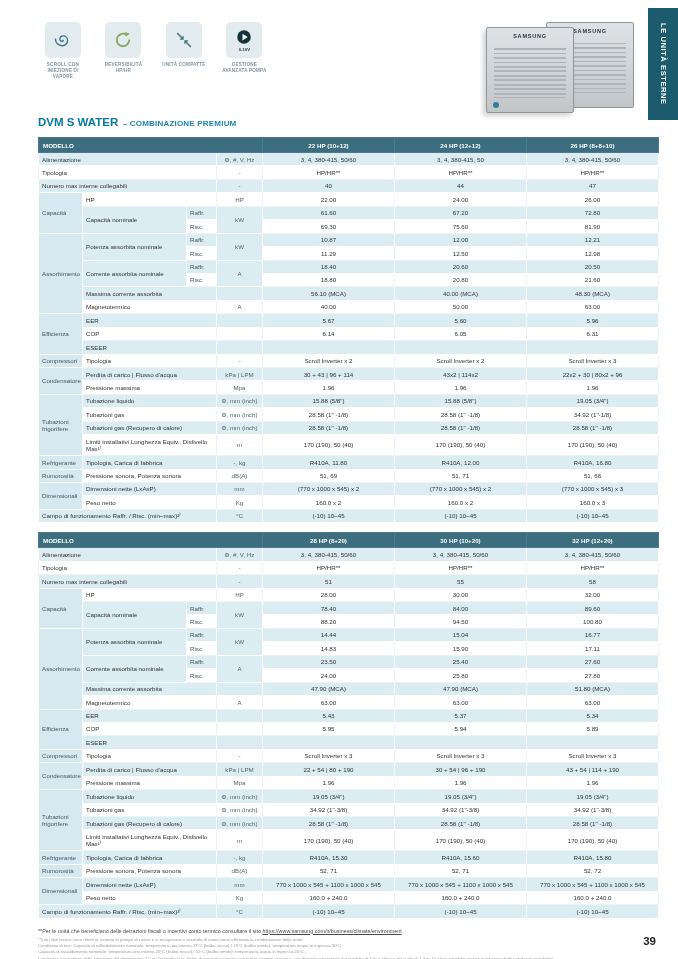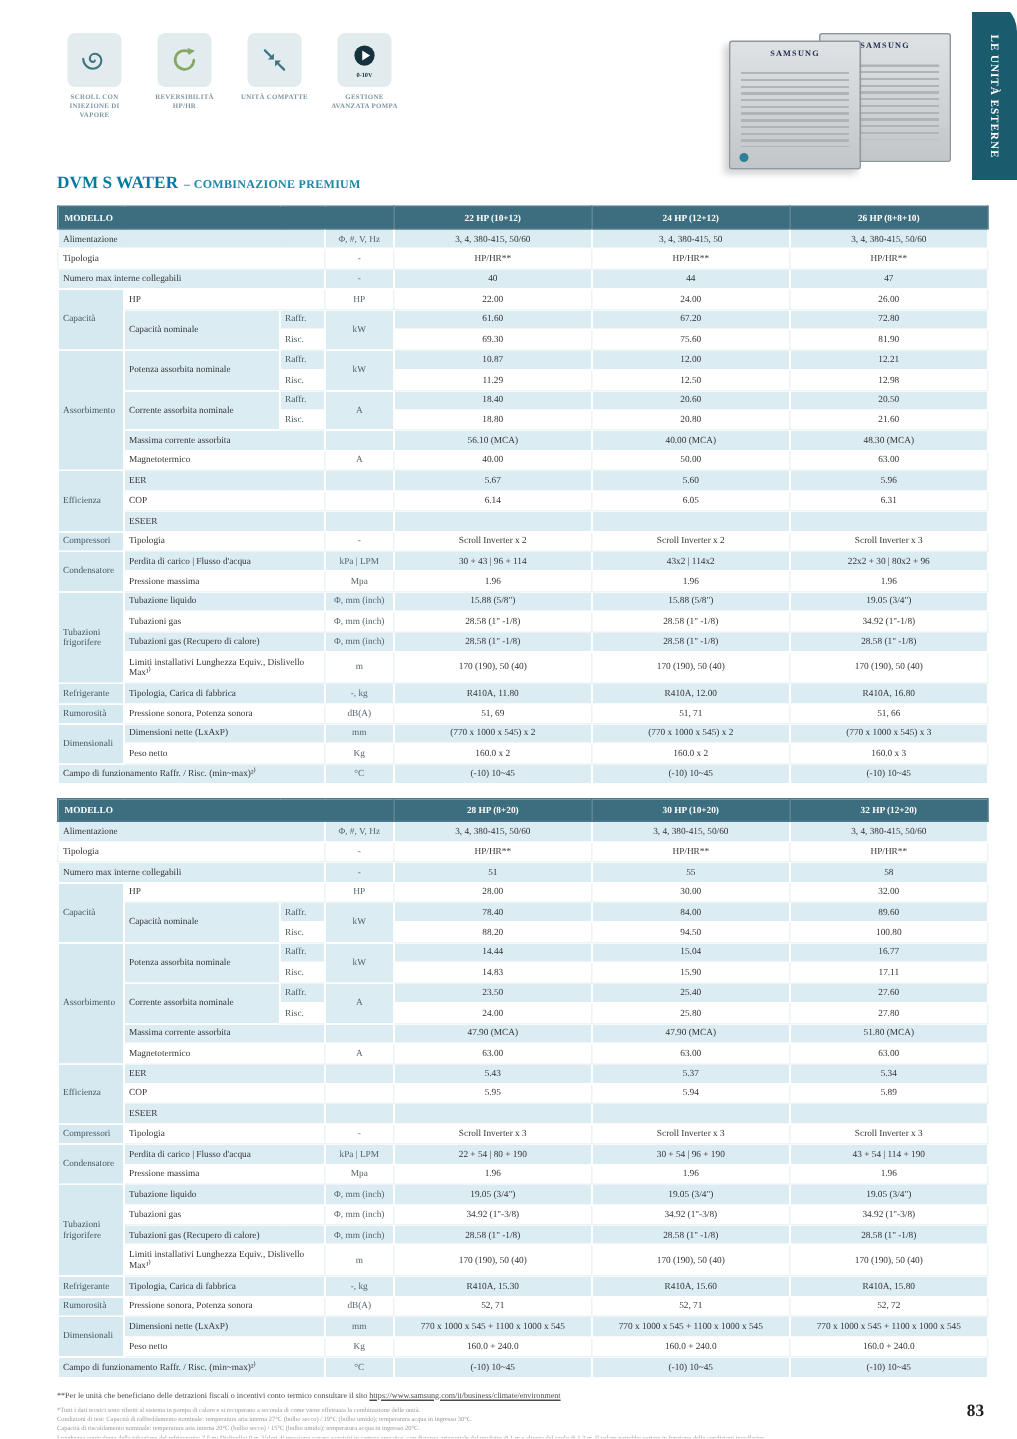--- a/index.html
+++ b/index.html
@@ -1,19 +1,19 @@
 <!DOCTYPE html>
 <html><head>
 <meta charset="utf-8">
 <style>
   * { margin:0; padding:0; box-sizing:border-box; }
   html,body { background:#fff; }
   #page {
     position:relative; width:678px; height:959px; background:#ffffff;
-    font-family:Liberation Serif, serif; overflow:hidden;border-radius:21px;
+    font-family:Liberation Sans, sans-serif; overflow:hidden;
   }
   
   #side-tab {
     position:absolute; right:0; top:8px; width:30px; height:112px;
     background:#1a5b6d; color:#fff; display:flex; align-items:center; justify-content:center;
     writing-mode:vertical-rl; font-size:7.5px; font-weight:bold; letter-spacing:.6px;
   }
   
   #content { position:absolute; left:38px; top:22px; width:620px; }
   
@@ -590,15 +590,15 @@
           <div class="note-line">*Tutti i dati tecnici sono riferiti al sistema in pompa di calore e si recuperano a seconda di come viene effettuata la combinazione delle unità.</div>
           <div class="note-line">Condizioni di test: Capacità di raffreddamento nominale: temperatura aria interna 27°C (bulbo secco) / 19°C (bulbo umido); temperatura acqua in ingresso 30°C.</div>
           <div class="note-line">Capacità di riscaldamento nominale: temperatura aria interna 20°C (bulbo secco) / 15°C (bulbo umido); temperatura acqua in ingresso 20°C.</div>
           <div class="note-line">Lunghezza equivalente della tubazione del refrigerante: 7,5 m; Dislivello: 0 m. Valori di pressione sonora acquisiti in camera anecoica, con distanza orizzontale dal prodotto di 1 m e altezza dal suolo di 1,3 m. Il valore potrebbe variare in funzione delle condizioni installative.</div>
         </div>
 
     </div>
 
   </div>
 
-  <div id="page-number">83</div>
+  <div id="page-number">39</div>
 
 </div>
 
 </body></html>

